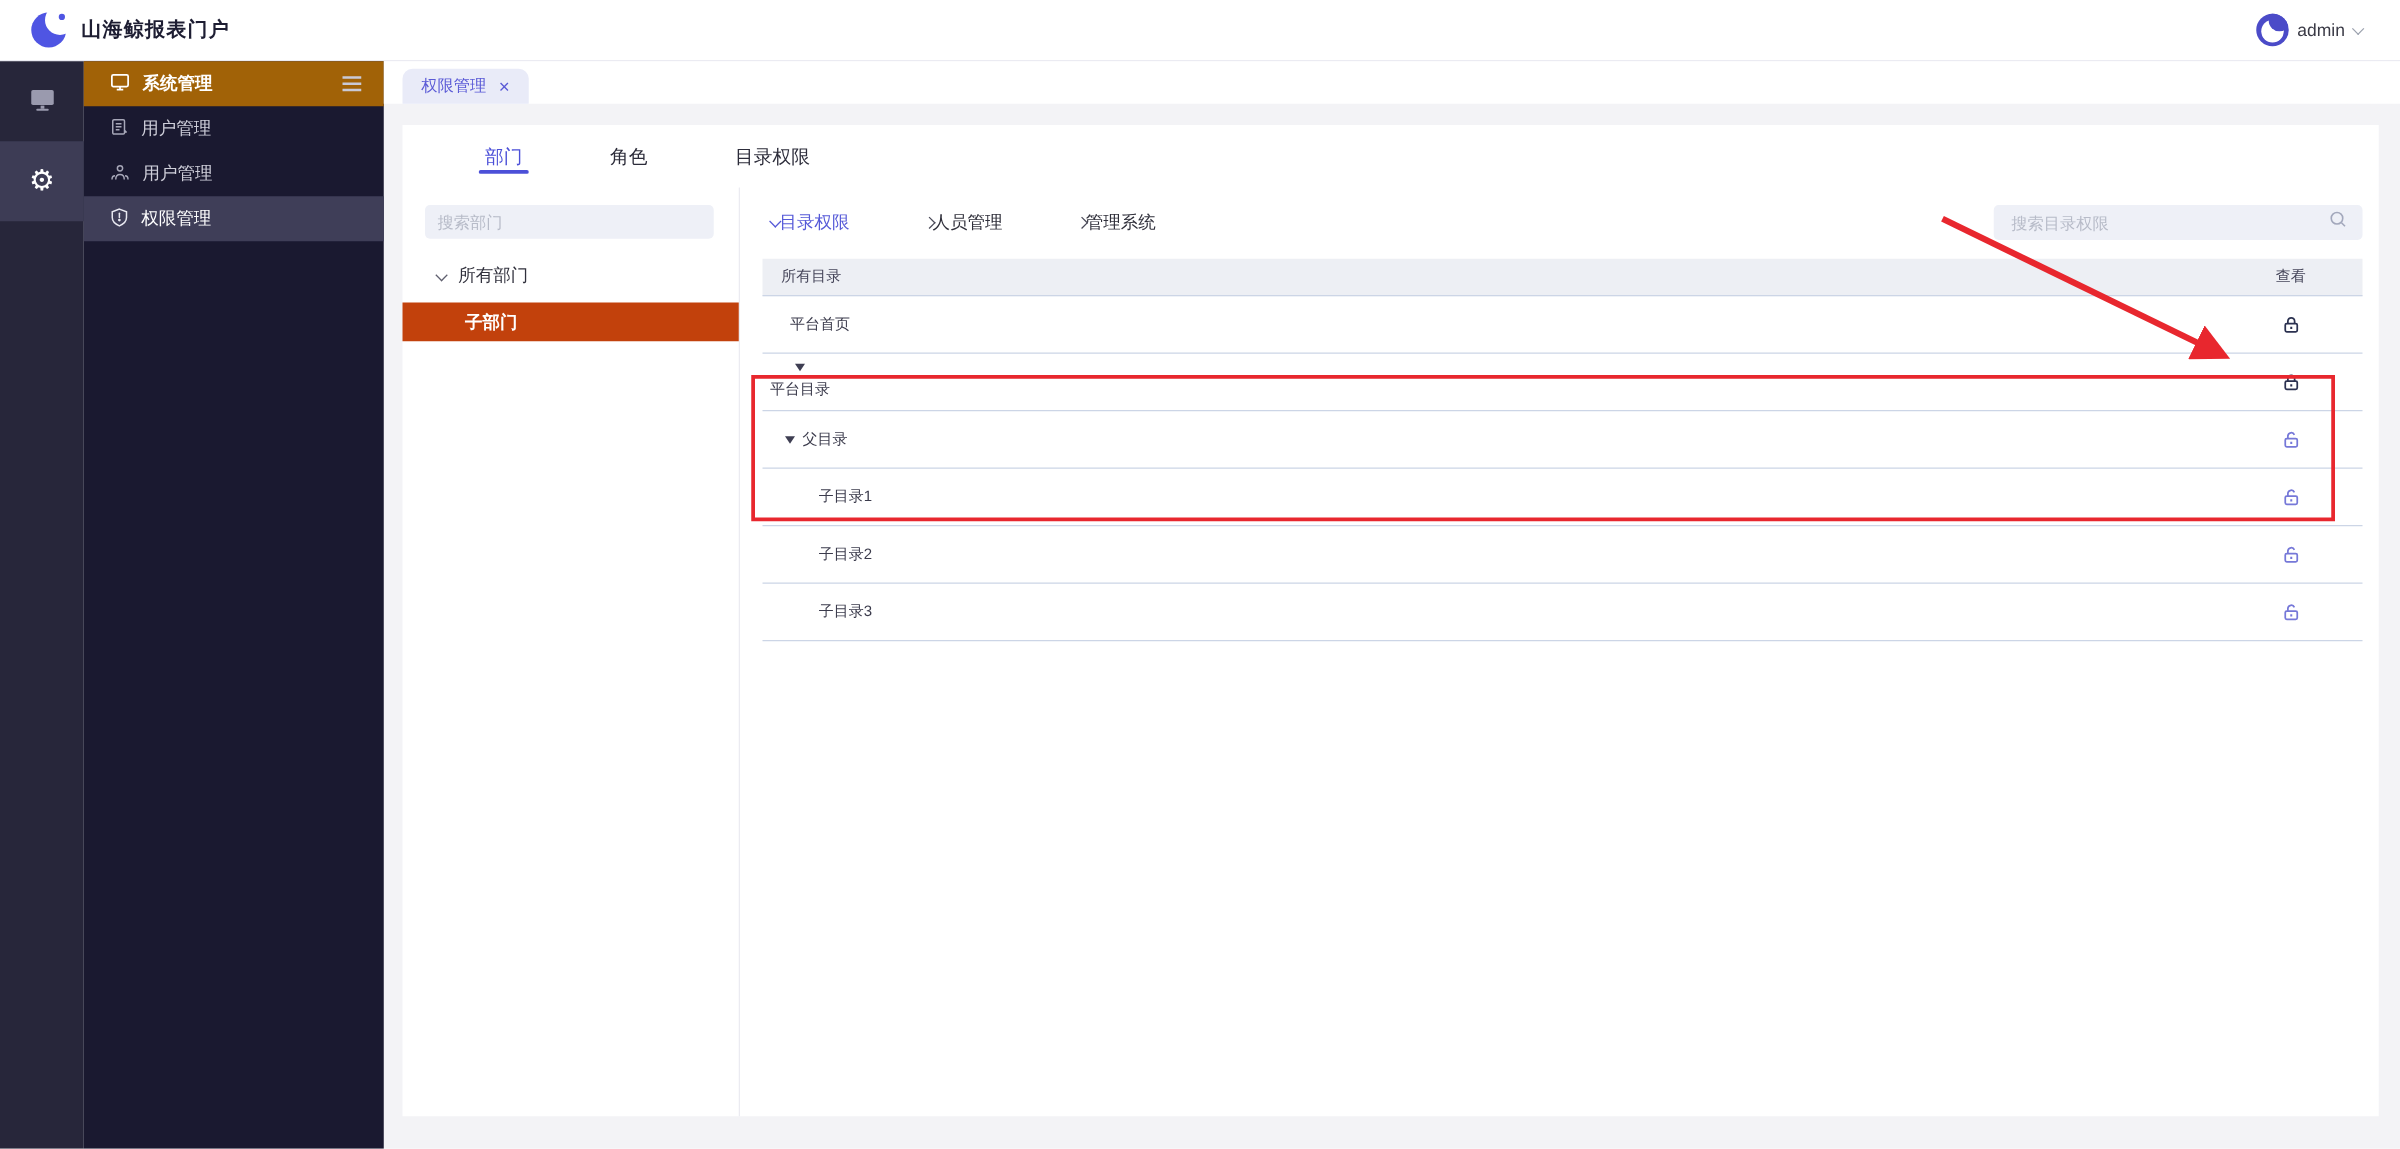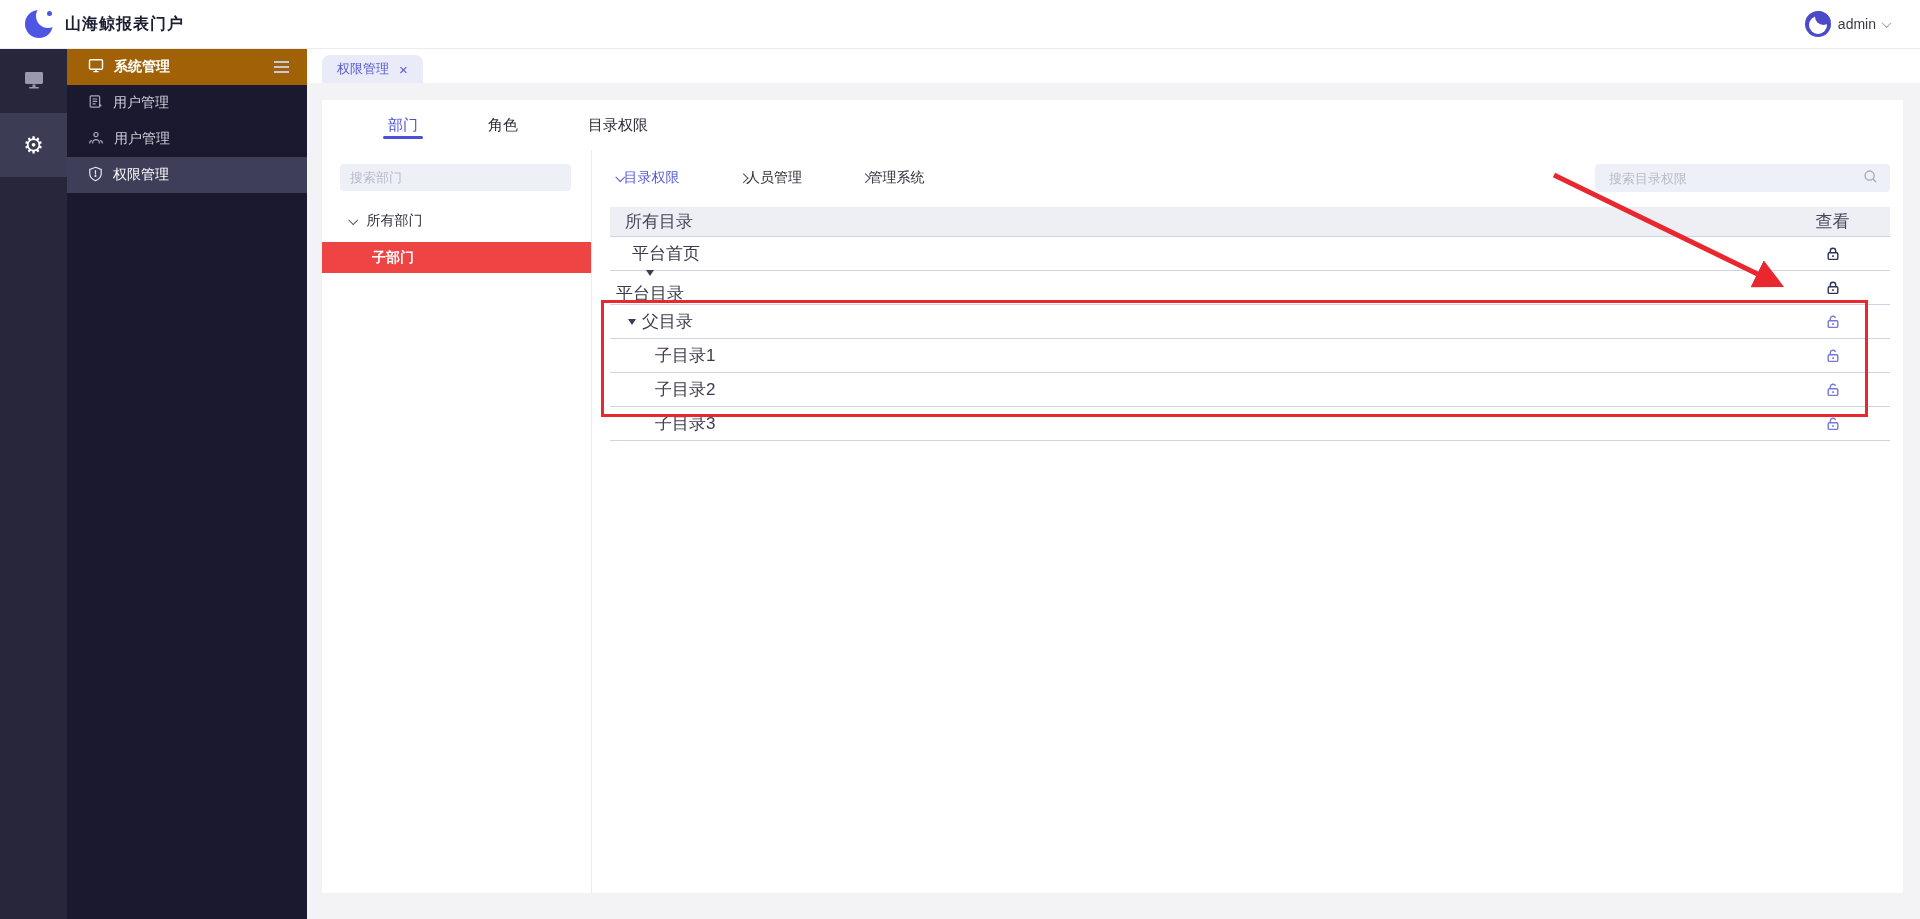--- a/index.html
+++ b/index.html
@@ -62,39 +62,39 @@
   .dept-panel { width:270px; flex:none; border-right:1px solid #ebebf1; padding:14px 20px 0 18px; }
   .dept-search { width:100%; height:27px; background:#eef0f7; border:none; border-radius:4px;
     padding:0 10px; font-size:13px; color:#333; outline:none; }
   .dept-search::placeholder { color:#b7bbc8; }
   .tree { margin-top:12px; }
   .tree-node { height:36px; display:flex; align-items:center; gap:10px; font-size:14px; color:#30303c; cursor:pointer; }
   .tree-node .chev { color:#5f5f6e; width:6.5px; height:6.5px; }
   .tree-node.lv0 { padding-left:10px; }
   .tree-node.lv1 { padding-left:20px; }
   .tree-node.selected { margin:3px -20px 3px -18px; padding-left:50px; height:31px;
-    background:#ef4444; color:#fff; font-weight:700; }
+    background:#c2410c; color:#fff; font-weight:700; }
 
   .perm-panel { flex:1; min-width:0; padding:14px 13px 0 18px; display:flex; flex-direction:column; }
   .sections { display:flex; align-items:center; height:28px; padding-left:7px; flex:none; }
   .section { display:flex; align-items:center; font-size:14px; color:#2f2f3a; margin-right:60px; cursor:pointer; }
   .section .chev { width:6.5px; height:6.5px; color:#4a4a58; }
   .section.active { color:#565ad8; }
   .section.active .chev { color:#565ad8; }
   .perm-search { margin-left:auto; width:295px; height:28px; background:#eef0f7; border-radius:4px;
     display:flex; align-items:center; padding:0 12px; }
   .perm-search input { flex:1; border:none; background:transparent; font-size:13px; outline:none; color:#333; min-width:0; }
   .perm-search input::placeholder { color:#b7bbc8; }
 
-  .ptable { margin-top:15px; font-size:17px; flex:none; }
+  .ptable { margin-top:15px; font-size:12px; flex:none; }
   .thead { height:30px; background:#edeff4; display:flex; align-items:center; color:#46465a;
     border-bottom:1px solid #ccd5e6; }
   .thead .name-h { padding-left:15px; }
   .action-col { width:115px; margin-left:auto; text-align:center; flex:none; }
-  .trow { height:34px; display:flex; align-items:center; border-bottom:1px solid #ccd5e6; color:#3b3b4c; }
+  .trow { height:46px; display:flex; align-items:center; border-bottom:1px solid #ccd5e6; color:#3b3b4c; }
   .trow .name { display:flex; align-items:center; gap:6px; }
   .ind-child { padding-left:22px; }
   .ind-root  { padding-left:6px;flex-direction:column; }
   .ind-mid   { padding-left:18px; }
   .ind-leaf  { padding-left:45px; }
   .caret { width:0; height:0; border-left:4.5px solid transparent; border-right:4.5px solid transparent;
     border-top:6px solid #3e3e52; }
   .lock-cell { width:115px; margin-left:auto; display:flex; justify-content:center; flex:none; cursor:pointer; }
 
   

